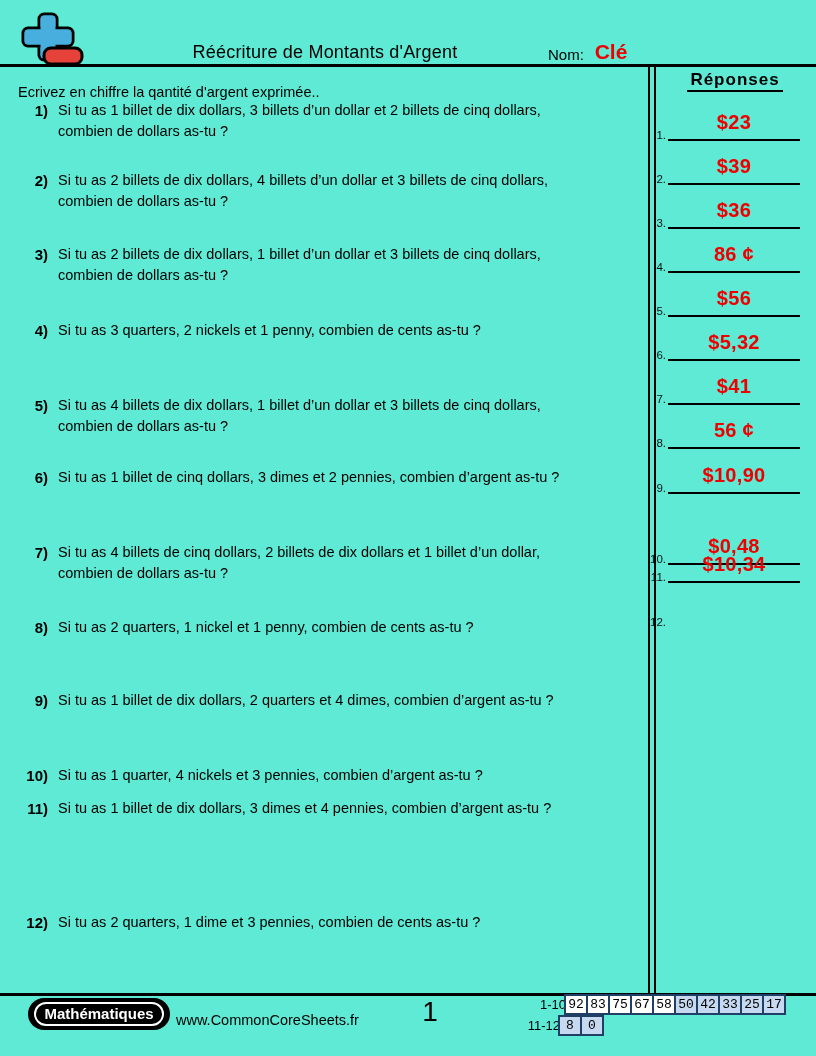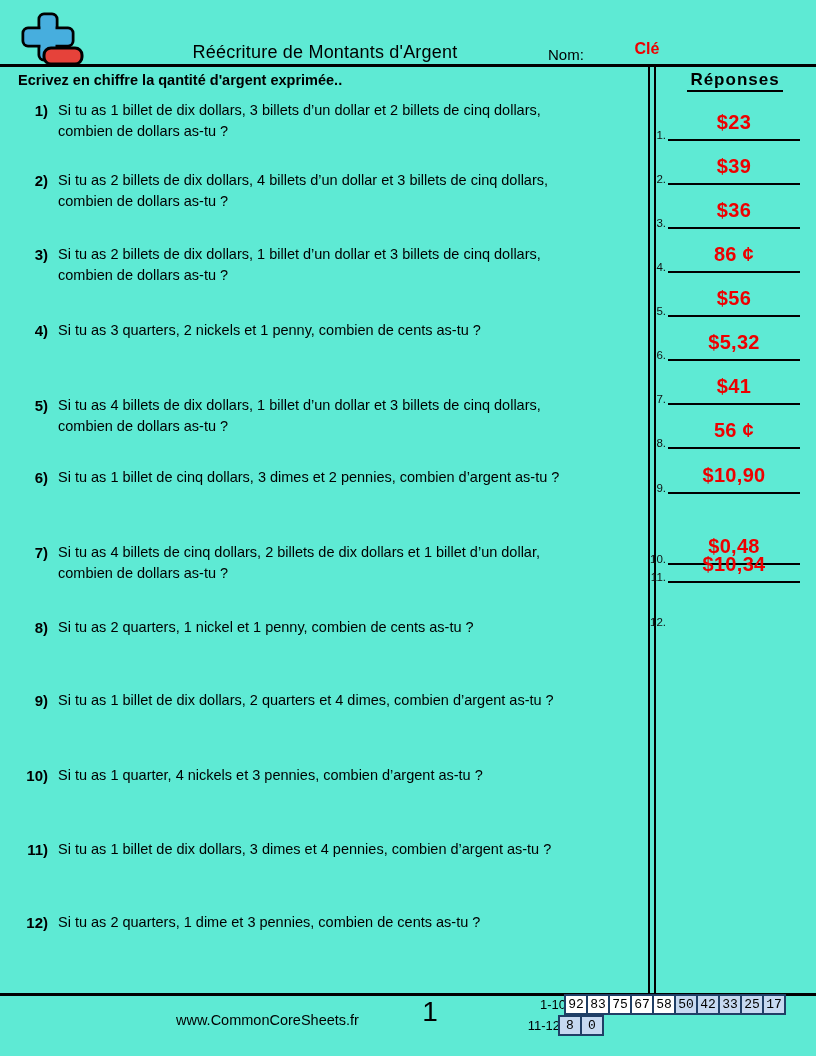--- a/index.html
+++ b/index.html
@@ -5,24 +5,24 @@
   html,body{margin:0;padding:0;background:#ffffff;}
   .page{
     position:relative;width:816px;height:1056px;background:#5eead4;overflow:hidden;
     font-family:"Liberation Sans", sans-serif;color:#000;
   }
   
   .logo{position:absolute;left:12px;top:10px;width:80px;height:58px;}
   .page-title{position:absolute;left:130px;top:42px;width:390px;text-align:center;
     font-size:18px;letter-spacing:.2px;}
   .name-label{position:absolute;left:548px;top:46px;font-size:15px;}
-  .name-value{position:absolute;left:612px;top:40px;width:70px;text-align:center;
-    font-size:16px;font-weight:bold;color:var(--answer-red);}
+  .name-value{position:absolute;left:576px;top:40px;width:70px;text-align:center;
+    font-size:21px;font-weight:bold;color:var(--answer-red);}
   .header-rule{position:absolute;left:0;top:64px;width:816px;height:3px;background:#000;}
-  .instruction{position:absolute;left:18px;top:72px;font-size:14.5px;font-weight:bold;text-align:center;}
+  .instruction{position:absolute;left:18px;top:84px;font-size:14.5px;font-weight:normal;text-align:center;}
   
   .answers-divider{position:absolute;left:648px;top:67px;width:4px;height:926px;
     border-left:2px solid #000;border-right:2px solid #000;}
   .answers-title{position:absolute;left:660px;top:70px;width:150px;text-align:center;
     font-size:17px;font-weight:bold;letter-spacing:1px;}
   .answers-title span{border-bottom:2px solid #000;padding:0 3px 1px 3px;}
   .ans-row{position:absolute;left:646px;width:160px;height:30px;}
   .ans-num{position:absolute;left:0;bottom:0;width:20px;text-align:right;
     font-size:11.5px;color:#111;}
   .ans-line{position:absolute;left:22px;bottom:0;width:132px;height:30px;
@@ -164,31 +164,34 @@
         <span class="q-text">Si tu as 2 quarters, 1 nickel et 1 penny, combien de cents as-tu ?</span>
       </div>
       <div class="question" style="top: 690px;">
         <span class="q-num">9)</span>
         <span class="q-text">Si tu as 1 billet de dix dollars, 2 quarters et 4 dimes, combien d’argent as-tu ?</span>
       </div>
       <div class="question" style="top: 765px; align-items: flex-end;">
         <span class="q-num">10)</span>
         <span class="q-text">Si tu as 1 quarter, 4 nickels et 3 pennies, combien d’argent as-tu ?</span>
       </div>
-      <div class="question" style="top: 839px;">
+      <div class="question" style="top: 798px;">
         <span class="q-num">11)</span>
         <span class="q-text">Si tu as 1 billet de dix dollars, 3 dimes et 4 pennies, combien d’argent as-tu ?</span>
       </div>
       <div class="question" style="top: 912px;">
         <span class="q-num">12)</span>
         <span class="q-text">Si tu as 2 quarters, 1 dime et 3 pennies, combien de cents as-tu ?</span>
       </div>
     </div>
 
   <div class="footer-rule"></div>
+  <div class="brand-badge">
+    <span>Mathématiques</span>
+  </div>
   <div class="website">www.CommonCoreSheets.fr</div>
   <div class="page-number">1</div>
   <div id="score-table">
       <div class="score-row r0">
         <span class="score-label">1-10</span>
         <span class="score-cell">92</span>
         <span class="score-cell">83</span>
         <span class="score-cell">75</span>
         <span class="score-cell">67</span>
         <span class="score-cell">58</span>

